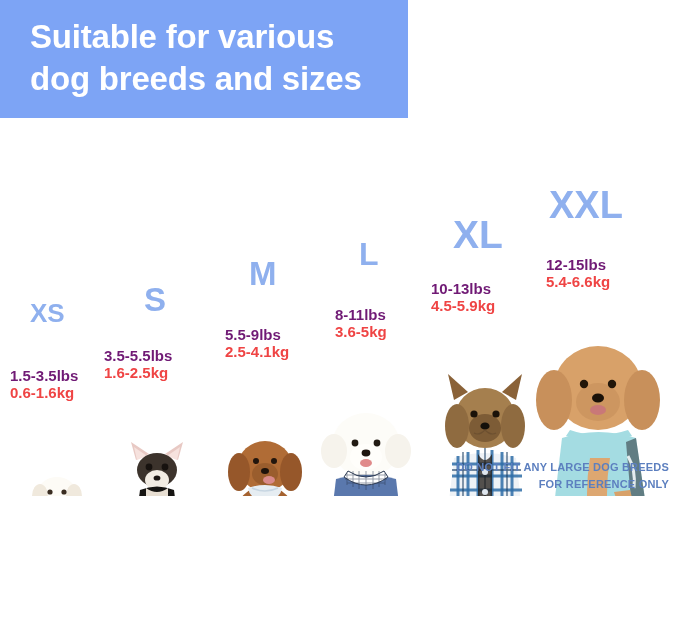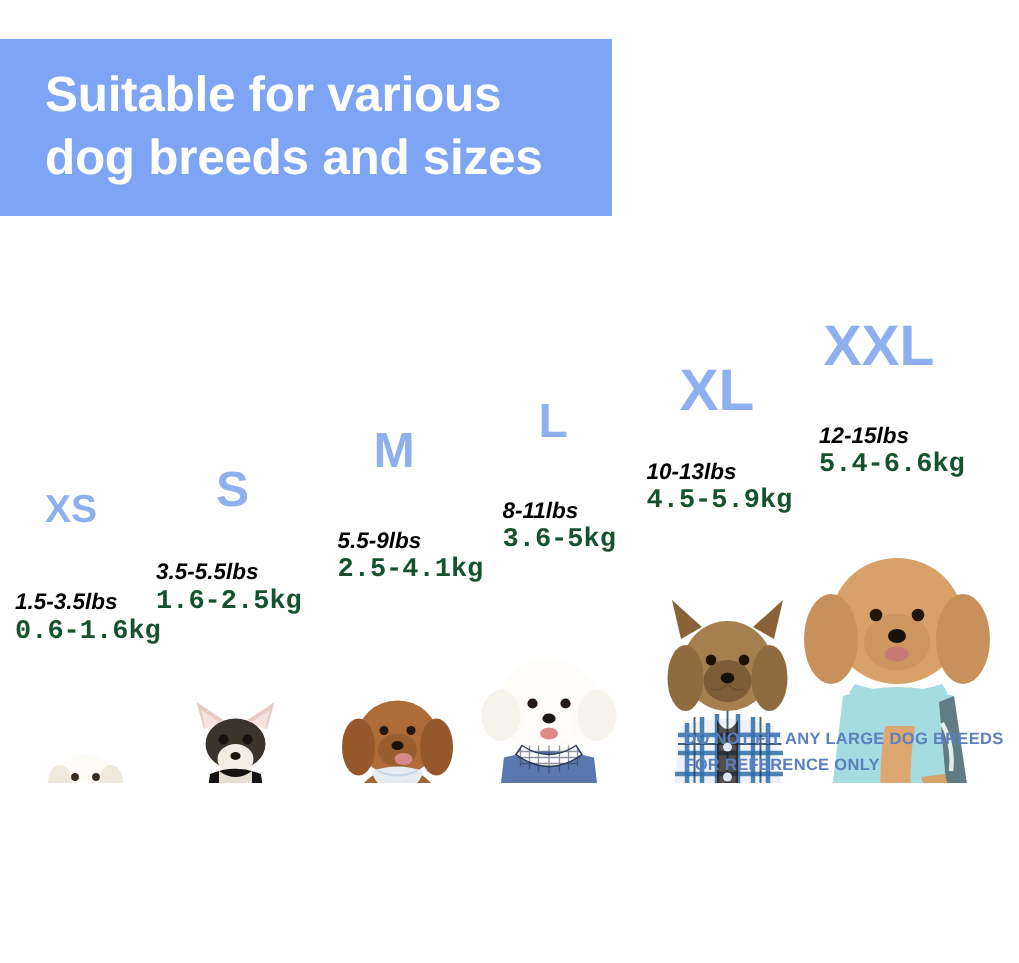--- a/index.html
+++ b/index.html
@@ -9,21 +9,20 @@
   }
   body {
     font-family: "Liberation Sans", sans-serif;
   }
   #page {
     position: relative;
     width: 679px;
     height: 496px;
     background: #ffffff;
     overflow: hidden;
-    margin-top: 26px;
   }
 
   
   .banner {
     position: absolute;
     left: 0;
     top: 0;
     width: 408px;
     height: 118px;
     background: #7da4f5;
@@ -47,32 +46,33 @@
     font-weight: bold;
     line-height: 1;
     white-space: nowrap;
   }
   .weights {
     position: absolute;
     line-height: 1.12;
     white-space: nowrap;
     font-weight: bold;
   }
-  .w-lbs { color: #000000; font-size: 15px; display:block;font-style:italic; }
-  .w-kg  { color: #14532d; font-size: 18px; display:block;font-family:Liberation Mono, monospace; }
+  .w-lbs { color: #701a75; font-size: 15px; display:block; }
+  .w-kg  { color: #ef4444; font-size: 15px; display:block; }
 
   
   .dog { position: absolute; }
   .dog svg { display: block; overflow: visible; }
 
   
   .disclaimer {
     position: absolute;
     right: 10px;
     bottom: 4px;
+    text-align: right;
     color: #5c7fbf;
     font-size: 11px;
     font-weight: bold;
     line-height: 1.5;
     letter-spacing: 0.2px;
   }
   .disclaimer span { display: block; }
 </style>
 </head>
 <body>

